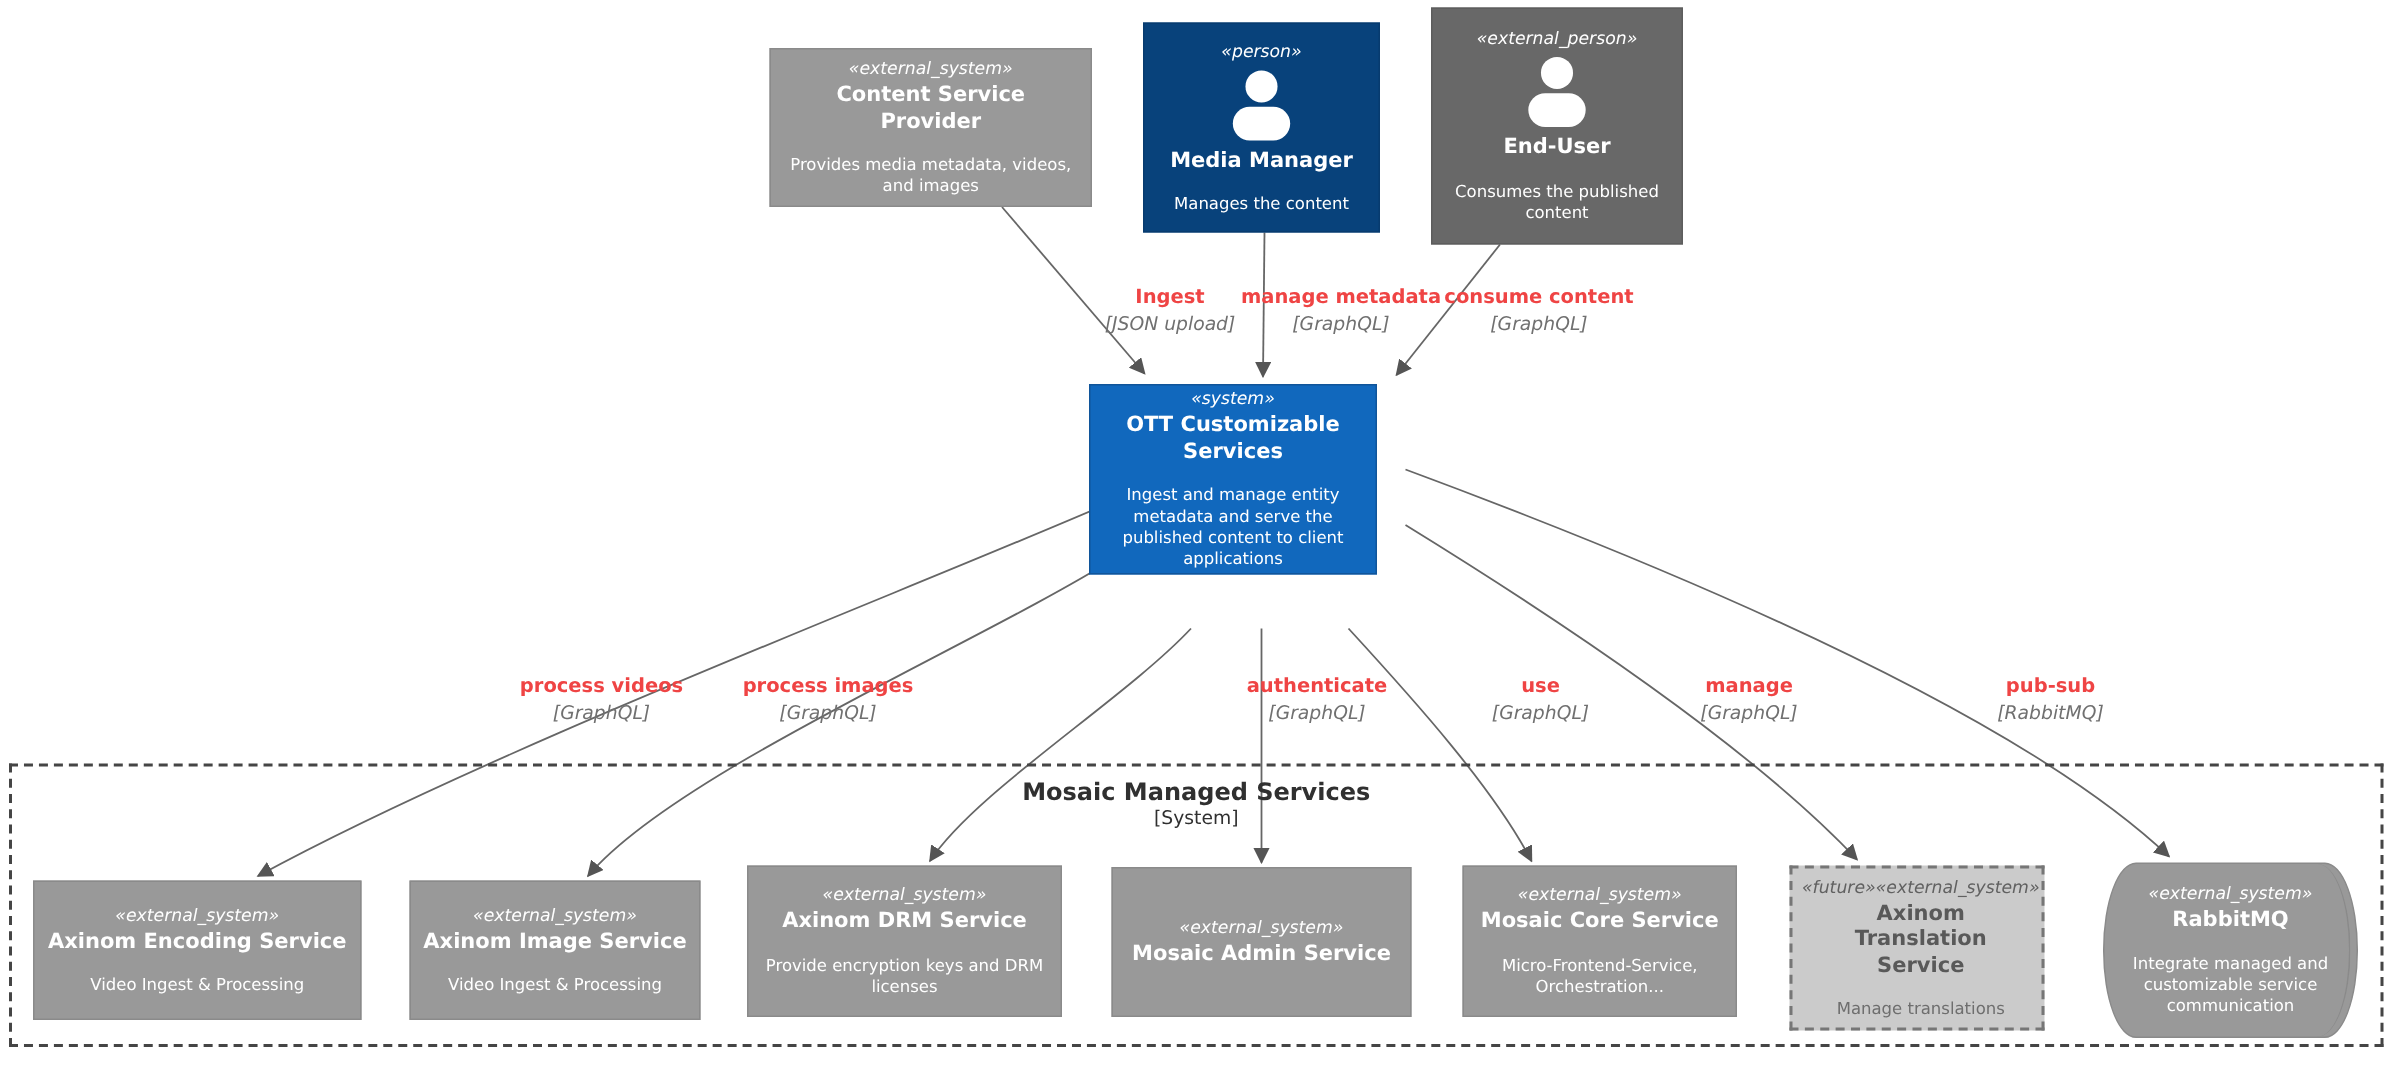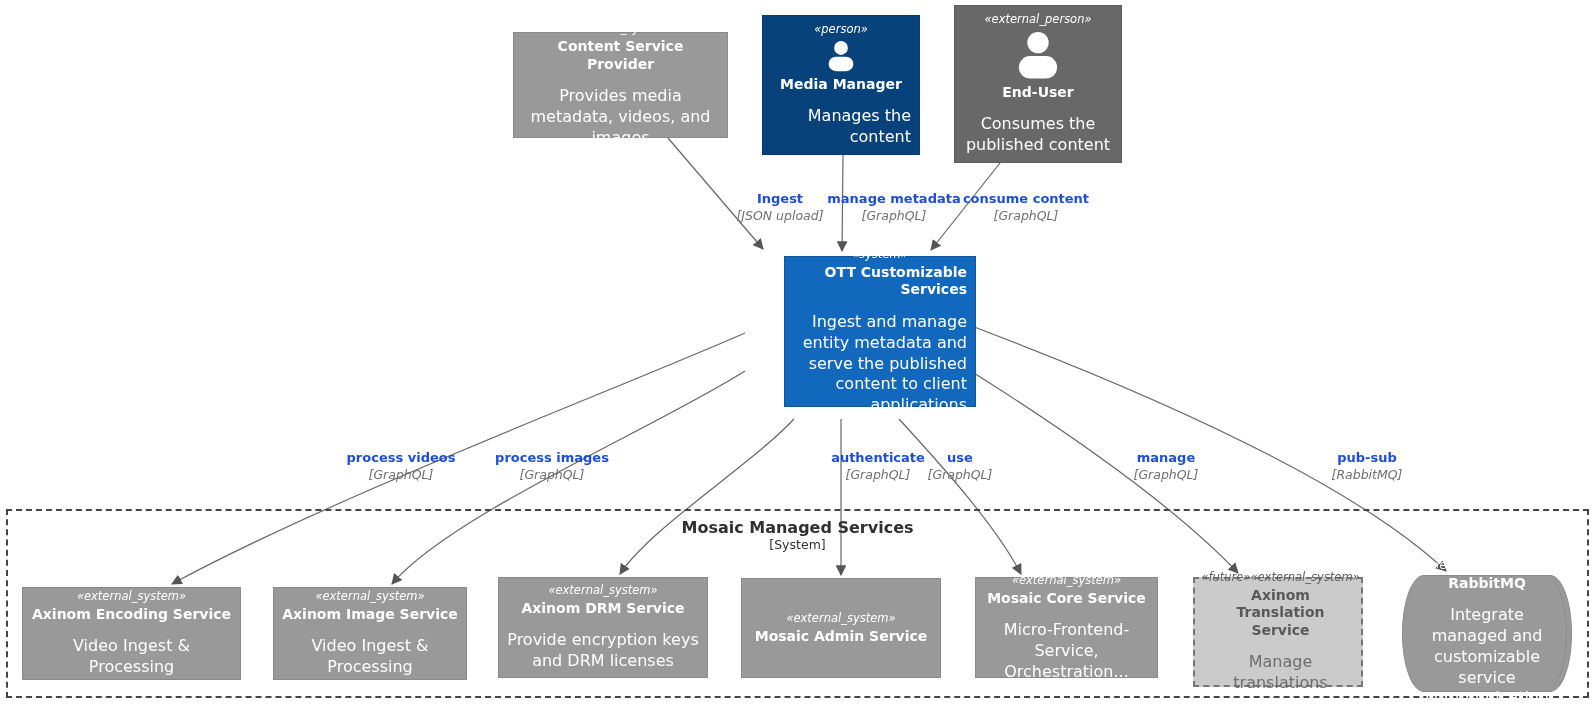--- a/index.html
+++ b/index.html
@@ -10,21 +10,21 @@
   #edges{position:absolute;left:0;top:0;width:1596px;height:712px;}
   .edge-path{fill:none;stroke:#666666;stroke-width:1.2;}
 
   
   .node{
     position:absolute;box-sizing:border-box;display:flex;flex-direction:column;
     align-items:center;justify-content:center;text-align:center;padding:6px 8px;
   }
   .stereo{font-style:italic;font-size:11.5px;line-height:1.3;}
   .nname{font-weight:bold;font-size:14px;line-height:1.25;margin-top:2px;}
-  .ndesc{font-size:16px;line-height:1.3;margin-top:13px;}
+  .ndesc{font-size:11px;line-height:1.3;margin-top:13px;}
   .ext-system{background:#999999;border:1px solid #8A8A8A;color:#ffffff;}
   .ext-person{background:#686868;border:1px solid #5D5D5D;color:#ffffff;}
   .person{background:#08427B;border:1px solid #073B6F;color:#ffffff;}
   .system{background:#1168BD;border:1px solid #10559A;color:#ffffff;}
   .future{background:#CBCBCB;border:2px dashed #767676;color:#6E6E6E;}
   .future .nname{color:#595959;}
   .future .stereo{color:#616161;}
   .picon{margin:3px 0 2px 0;}
 
   
@@ -32,21 +32,21 @@
   .queue::after{
     content:"";position:absolute;top:0;right:4px;width:24px;height:100%;
     box-sizing:border-box;border-right:1.5px solid #8A8A8A;
     border-radius:0 22px 22px 0 / 0 58px 58px 0;pointer-events:none;
   }
 
   
   .n-csp{left:513px;top:32px;width:215px;height:106px;}
   .n-mm{left:762px;top:15px;width:158px;height:140px;text-align:right;}
   .n-eu{left:954px;top:5px;width:168px;height:158px;}
-  .n-ott{left:784px;top:256px;width:192px;height:151px;text-align:right;}
+  .n-ott{left:726px;top:256px;width:192px;height:127px;}
   .n-encoding{left:22px;top:587px;width:219px;height:93px;}
   .n-image{left:273px;top:587px;width:194px;height:93px;}
   .n-drm{left:498px;top:577px;width:210px;height:101px;}
   .n-admin{left:741px;top:578px;width:200px;height:100px;}
   .n-core{left:975px;top:577px;width:183px;height:101px;}
   .n-translation{left:1193px;top:577px;width:170px;height:110px;padding-left:13px;}
   .n-rabbitmq{left:1402px;top:575px;width:170px;height:117px;}
 
   
   .boundary{
@@ -54,30 +54,30 @@
     box-sizing:border-box;border:2px dashed #454545;text-align:center;
   }
   .btitle{font-weight:bold;font-size:16px;color:#303030;margin-top:7px;line-height:1.2;}
   .bsub{font-size:12.5px;color:#303030;line-height:1.2;}
 
   
   .elabel{
     position:absolute;transform:translateX(-50%);text-align:center;white-space:nowrap;
   }
   .elabel.wrap{white-space:normal;width:184px;}
-  .ename{font-weight:bold;font-size:13px;color:#1d4ed8;line-height:1.15;}
+  .ename{font-weight:bold;font-size:13px;color:#ef4444;line-height:1.15;}
   .etech{font-style:italic;font-size:12.5px;color:#707070;line-height:1.25;margin-top:1px;}
   .l-ingest{left:780px;top:192px;}
   .l-mm{left:894px;top:192px;text-align:center;}
   .l-cc{left:1026px;top:192px;}
   .l-videos{left:401px;top:451px;}
   .l-images{left:552px;top:451px;}
   .l-drm{left:747px;top:443px;}
   .l-auth{left:878px;top:451px;}
-  .l-use{left:960px;top:451px;}
+  .l-use{left:1027px;top:451px;}
   .l-manage{left:1166px;top:451px;}
   .l-pubsub{left:1367px;top:451px;}
 </style>
 </head>
 <body>
 
 <div id="canvas">
 
   <svg id="edges">
     <defs>

